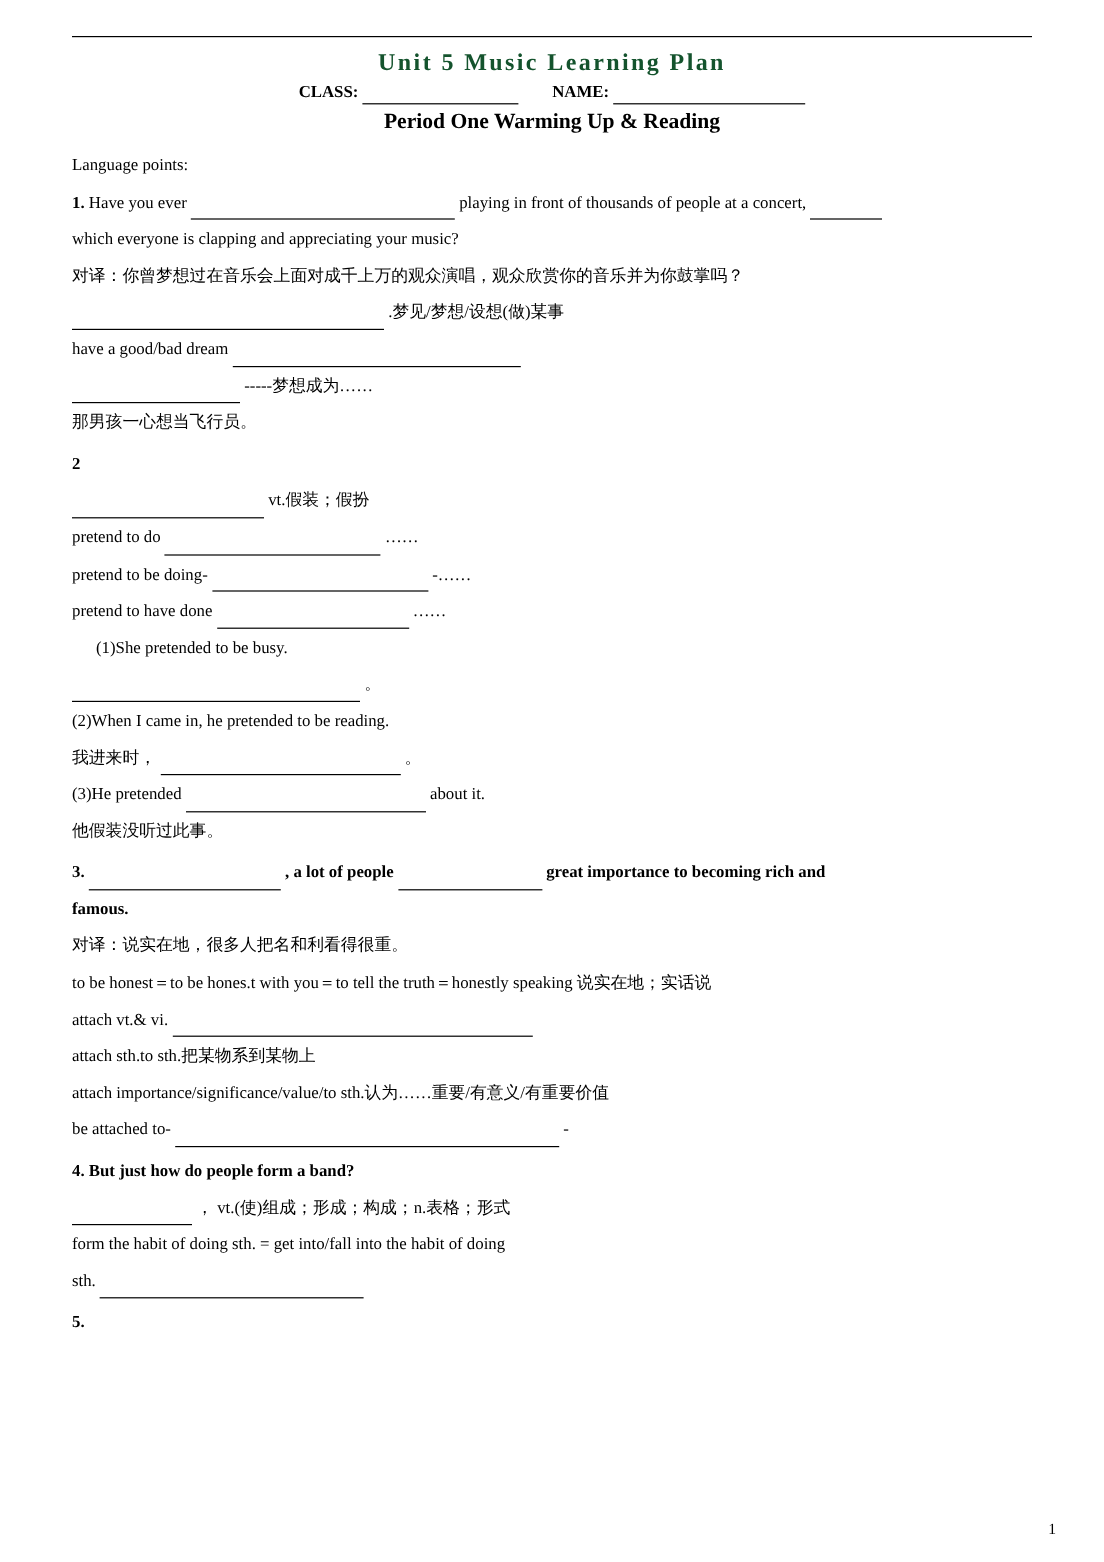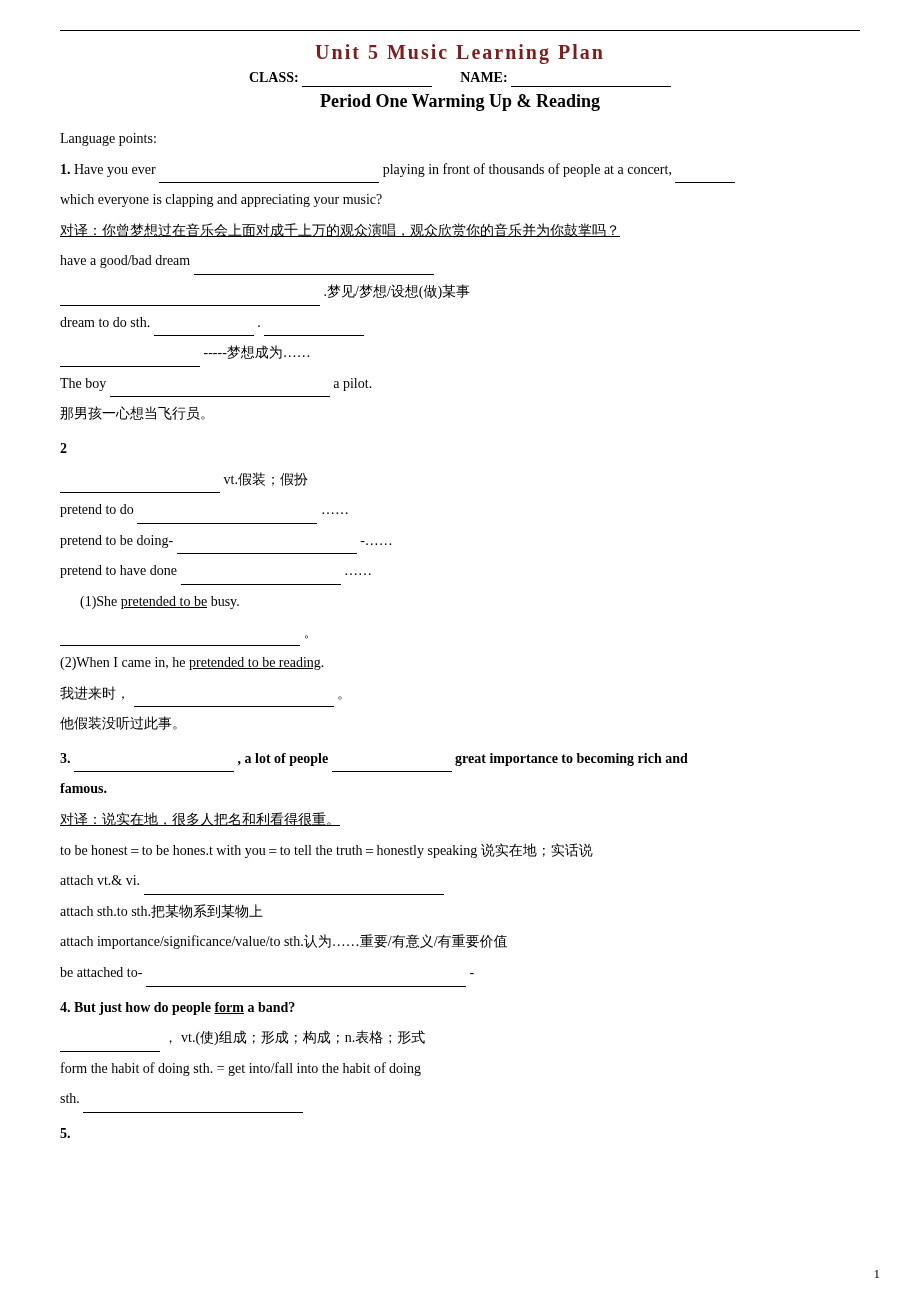--- a/index.html
+++ b/index.html
@@ -17,21 +17,21 @@
       padding: 30px 60px 40px 60px;
     }
     .top-line {
       border-top: 1.5px solid #000;
       margin-bottom: 10px;
     }
     .title {
       text-align: center;
       font-size: 20px;
       font-weight: bold;
-      color: #7f1d1d;
+      color: #14532d;
       font-family: "Times New Roman", serif;
       letter-spacing: 2px;
       margin-bottom: 6px;
     }
     .class-name-row {
       display: flex;
       justify-content: center;
       gap: 28px;
       font-size: 14px;
       font-weight: bold;
@@ -49,21 +49,20 @@
       margin-bottom: 14px;
     }
     .section {
       margin-bottom: 8px;
       line-height: 1.8;
     }
     .bold {
       font-weight: bold;
     }
     .underline {
-      text-decoration: underline;
     }
     .blank {
       display: inline-block;
       border-bottom: 1px solid #000;
       min-width: 80px;
       height: 16px;
       vertical-align: bottom;
     }
     .blank-sm {
       min-width: 60px;
@@ -115,41 +114,30 @@
     <span class="bold">1.</span>
     <span> </span>
     <span>Have you ever</span>
     <span class="blank blank-xl">&nbsp;</span>
     <span> playing in front of thousands of people at a concert,</span>
     <span class="blank blank-sm">&nbsp;</span>
   </p>
   <p>which everyone is clapping and appreciating your music?</p>
   <p class="chinese underline">对译：你曾梦想过在音乐会上面对成千上万的观众演唱，观众欣赏你的音乐并为你鼓掌吗？</p>
   <p>
+    <span class="blank" style="min-width:260px;">&nbsp;</span>
+    <span class="chinese">.梦见/梦想/设想(做)某事</span>
+  </p>
+  <p>
     <span>have a good/bad dream</span>
     <span class="blank" style="min-width:240px;">&nbsp;</span>
   </p>
   <p>
-    <span class="blank" style="min-width:260px;">&nbsp;</span>
-    <span class="chinese">.梦见/梦想/设想(做)某事</span>
-  </p>
-  <p>
-    <span>dream to do sth.</span>
-    <span class="blank" style="min-width:100px;">&nbsp;</span>
-    <span>.</span>
-    <span class="blank" style="min-width:100px;">&nbsp;</span>
-  </p>
-  <p>
     <span class="blank" style="min-width:140px;">&nbsp;</span>
     <span class="chinese">-----梦想成为……</span>
-  </p>
-  <p>
-    <span>The boy</span>
-    <span class="blank" style="min-width:220px;">&nbsp;</span>
-    <span> a pilot.</span>
   </p>
   <p class="chinese">那男孩一心想当飞行员。</p>
 </div>
 
 <div class="section">
   <p>
     <span class="bold">2</span>
   </p>
   <p>
     <span class="blank" style="min-width:160px;">&nbsp;</span>
@@ -177,20 +165,25 @@
     <span class="blank" style="min-width:240px;">&nbsp;</span>
     <span>。</span>
   </p>
   <p>
     <span>(2)When I came in, he </span><span class="underline">pretended to be reading</span><span>.</span>
   </p>
   <p class="chinese">
     <span>我进来时，</span>
     <span class="blank" style="min-width:200px;">&nbsp;</span>
     <span>。</span>
+  </p>
+  <p>
+    <span>(3)He pretended</span>
+    <span class="blank" style="min-width:200px;">&nbsp;</span>
+    <span>about it.</span>
   </p>
   <p class="chinese">他假装没听过此事。</p>
 </div>
 
 <div class="section">
   <p>
     <span class="bold">3.</span>
     <span class="blank" style="min-width:160px;">&nbsp;</span>
     <span class="bold">, a lot of people</span>
     <span class="blank" style="min-width:120px;">&nbsp;</span>

